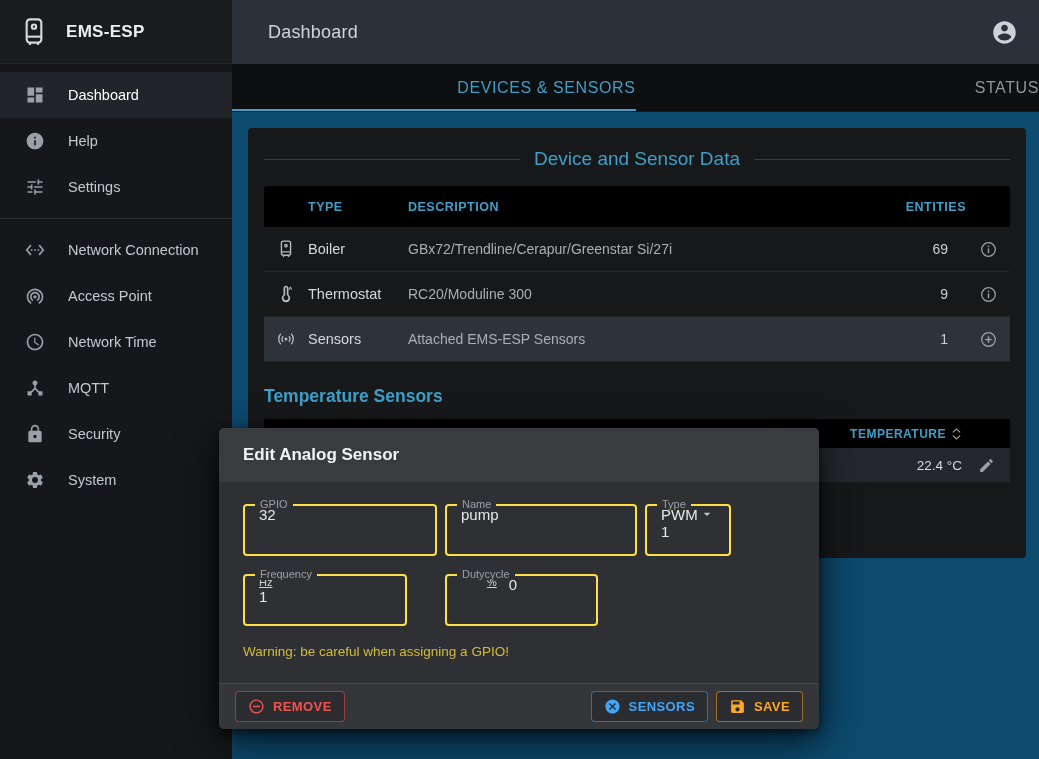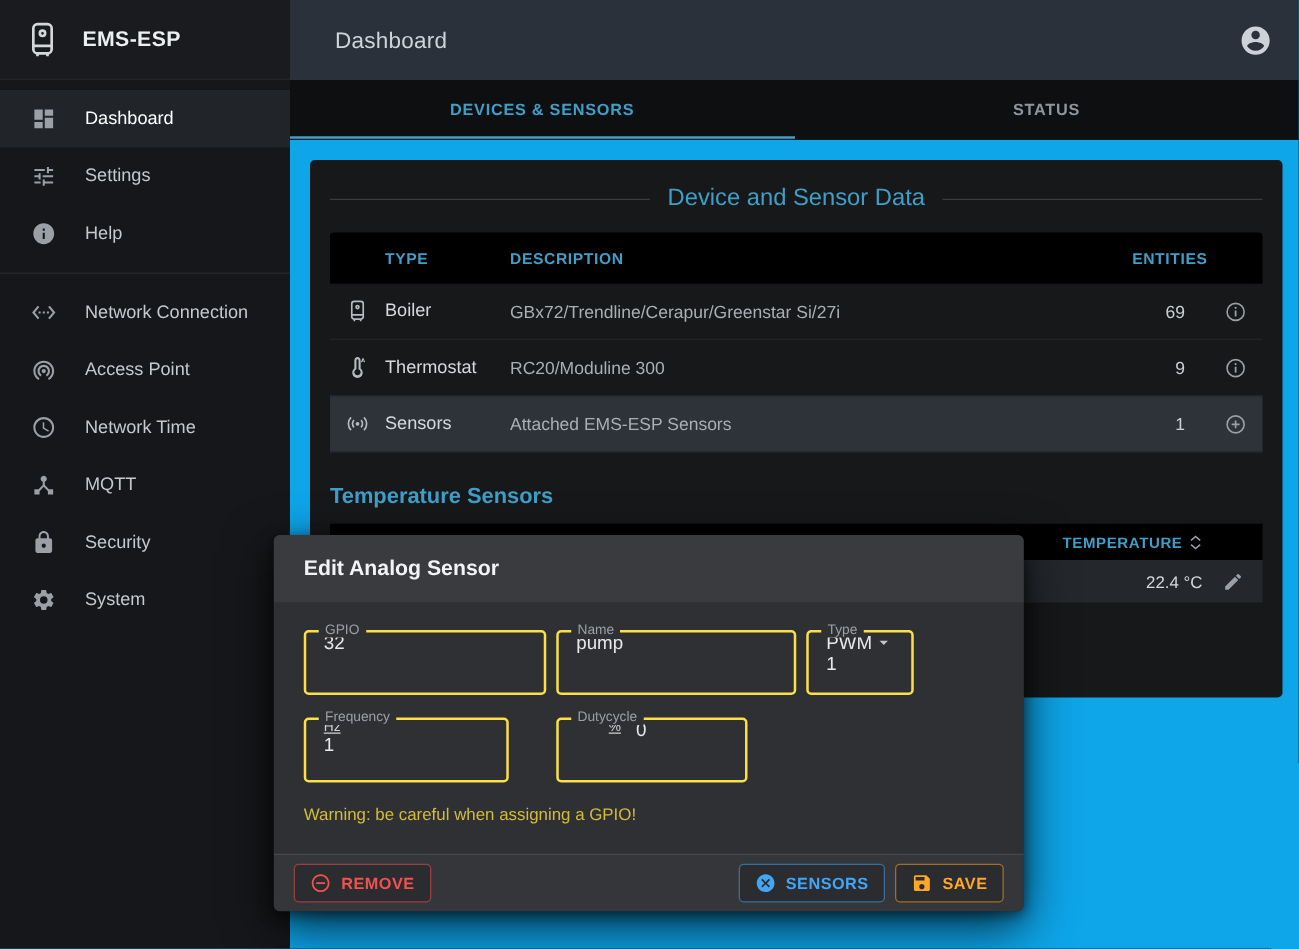--- a/index.html
+++ b/index.html
@@ -2,21 +2,21 @@
 <html><head>
 <meta charset="utf-8">
 <style>
   * { box-sizing: border-box; margin: 0; padding: 0; }
   html, body { width: 1039px; height: 759px; }
   body {
     font-family: "Liberation Sans", sans-serif;
     background: #0e0f11;
     overflow: hidden;
   }
-  .screen { position: relative; width: 1039px; height: 759px; background: #0ea5e9; }
+  .screen { position: relative; width: 1039px; height: 759px; background: #0c4a6e; }
 
   
   .sidebar {
     position: absolute; left: 0; top: 0; width: 232px; height: 759px;
     background: #16171a; z-index: 2;
   }
   .sidebar-header {
     height: 64px; display: flex; align-items: center; gap: 14px;
     padding: 0 16px; background: #1a1b1f; border-bottom: 1px solid #232428;
   }
@@ -41,22 +41,22 @@
   .appbar-title { color: #ccd5dc; font-size: 18px; font-weight: 500; letter-spacing: .2px; }
   .appbar-spacer { flex: 1; }
   .account-btn { width: 30px; height: 30px; color: #ccd2d8; display: flex; align-items: center; justify-content: center; cursor: pointer; }
 
   
   .tabbar {
     position: absolute; left: 232px; top: 64px; width: 807px; height: 48px;
     display: flex; background: #0e0f11; border-bottom: 1px solid #17181b;
   }
   .tab {
-    flex: 1; display: flex; align-items: center; justify-content: center;
-    font-size: 13px; font-weight: bold; letter-spacing: .6px;
+    flex: 1; display: flex; align-items: center; justify-content: flex-end;
+    font-size: 16px; font-weight: normal; letter-spacing: .6px;
     color: #8d969e; cursor: pointer; position: relative;
   }
   .tab.active { color: #3f9fc8; }
   .tab.active::after {
     content: ""; position: absolute; left: 0; right: 0; bottom: 0; height: 2px;
     background: #3f9fc8;
   }
 
   
   .card {
@@ -169,32 +169,32 @@
         <span class="mi-ic">
           <svg width="20" height="20" viewBox="0 0 24 24" fill="currentColor">
               <path d="M3 13h8V3H3v10zm0 8h8v-6H3v6zm10 0h8V11h-8v10zm0-18v6h8V3h-8z"></path>
             </svg>
         </span>
         <span class="mi-label">Dashboard</span>
       </div>
       <div class="mi">
         <span class="mi-ic">
           <svg width="20" height="20" viewBox="0 0 24 24" fill="currentColor">
+              <path d="M12 2C6.48 2 2 6.48 2 12s4.48 10 10 10 10-4.48 10-10S17.52 2 12 2zm1 15h-2v-6h2v6zm0-8h-2V7h2v2z"></path>
+            </svg>
+        </span>
+        <span class="mi-label">Help</span>
+      </div>
+      <div class="mi">
+        <span class="mi-ic">
+          <svg width="20" height="20" viewBox="0 0 24 24" fill="currentColor">
               <path d="M3 17v2h6v-2H3zM3 5v2h10V5H3zm10 16v-2h8v-2h-8v-2h-2v6h2zM7 9v2H3v2h4v2h2V9H7zm14 4v-2H11v2h10zm-6-4h2V7h4V5h-4V3h-2v6z"></path>
             </svg>
         </span>
         <span class="mi-label">Settings</span>
-      </div>
-      <div class="mi">
-        <span class="mi-ic">
-          <svg width="20" height="20" viewBox="0 0 24 24" fill="currentColor">
-              <path d="M12 2C6.48 2 2 6.48 2 12s4.48 10 10 10 10-4.48 10-10S17.52 2 12 2zm1 15h-2v-6h2v6zm0-8h-2V7h2v2z"></path>
-            </svg>
-        </span>
-        <span class="mi-label">Help</span>
       </div>
 
       <div class="menu-divider"></div>
 
       <div class="mi">
         <span class="mi-ic">
           <svg width="20" height="20" viewBox="0 0 24 24" fill="currentColor">
               <path d="M7.77 6.76 6.23 5.48.82 12l5.41 6.52 1.54-1.28L3.42 12l4.35-5.24zM7 13h2v-2H7v2zm10-2h-2v2h2v-2zm-6 2h2v-2h-2v2zm6.77-7.52-1.54 1.28L20.58 12l-4.35 5.24 1.54 1.28L23.18 12l-5.41-6.52z"></path>
             </svg>
         </span>

